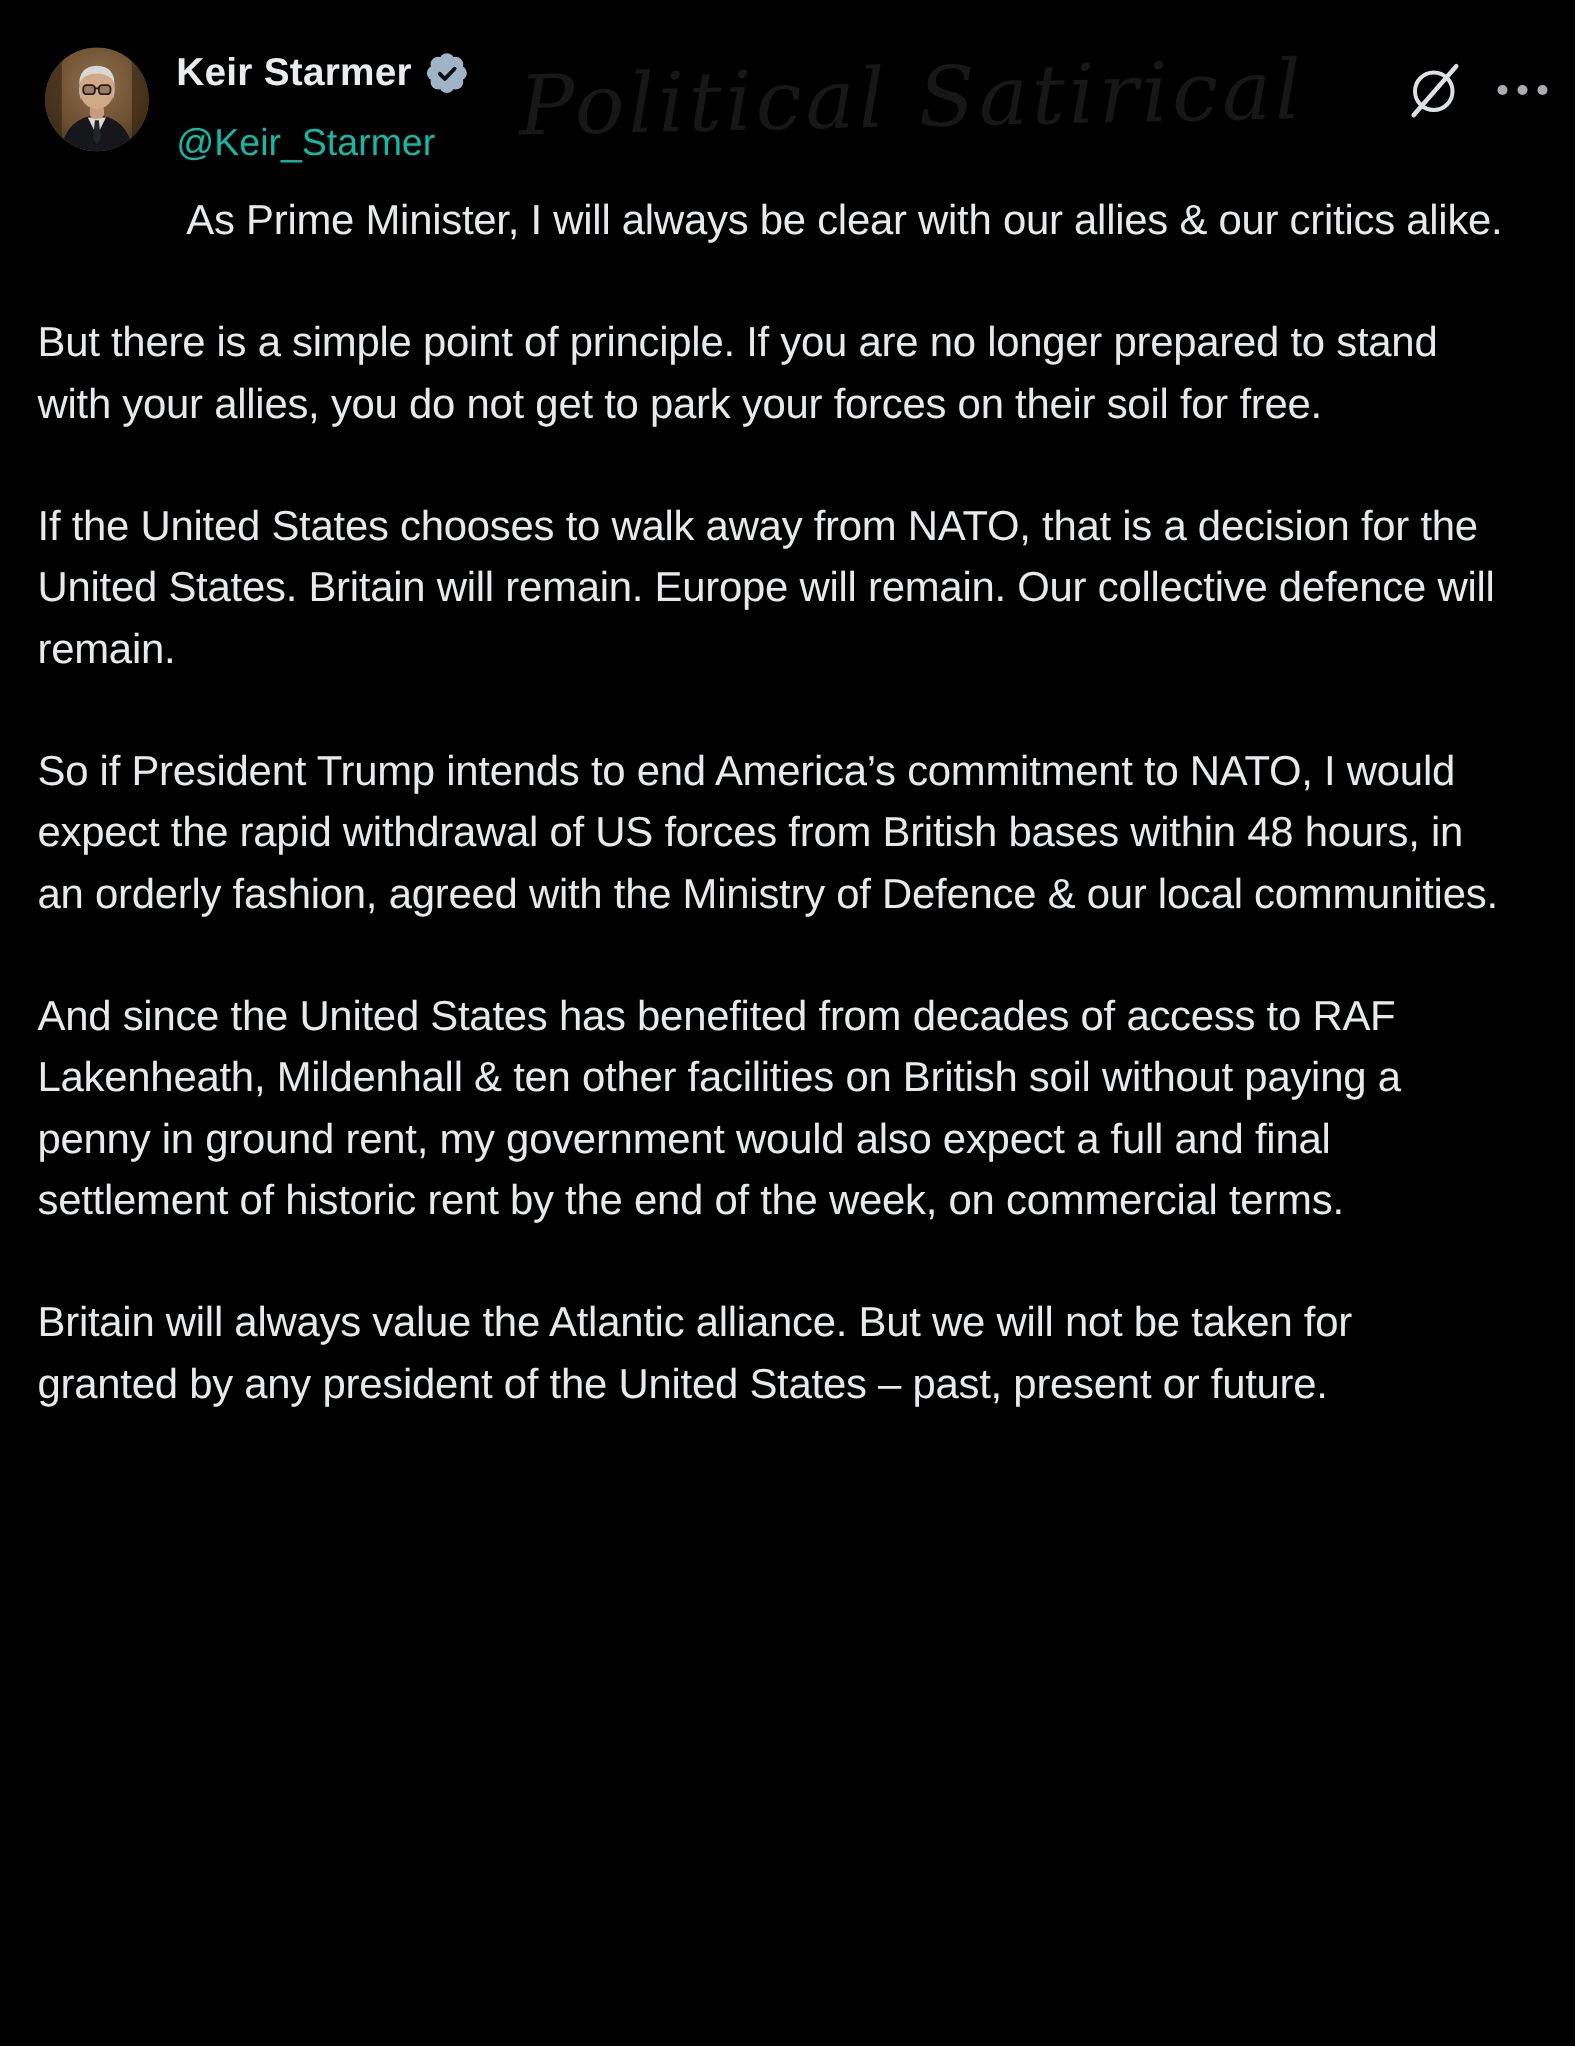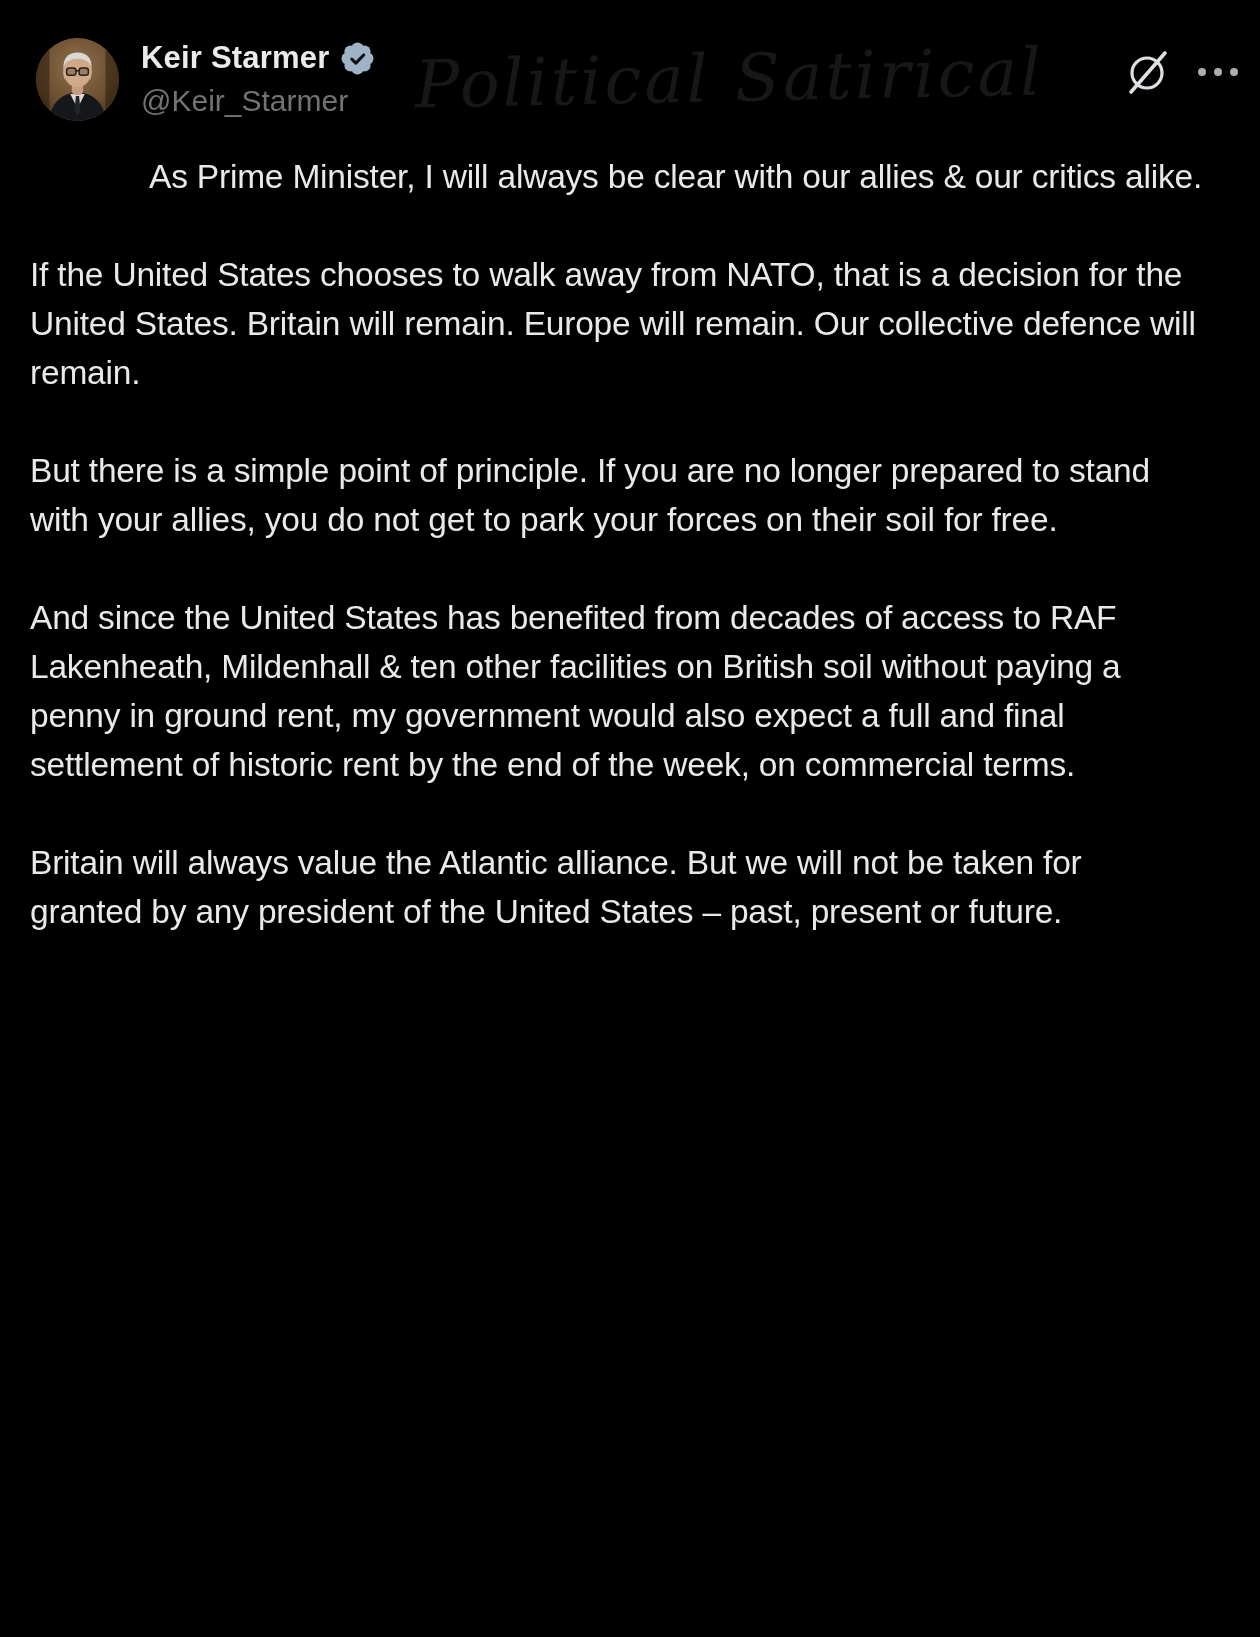--- a/index.html
+++ b/index.html
@@ -34,21 +34,21 @@
   }
   .avatar svg{display:block;}
   .author{margin-left:22px;padding-top:1px;}
   .name-row{display:flex;align-items:center;gap:11px;}
   .name{
     font-size:31px;font-weight:bold;color:#e9ebec;
     letter-spacing:.2px;line-height:38px;
   }
   .badge{display:inline-flex;align-items:center;}
   .handle{
-    font-size:30px;color:#737373;margin-top:7px;line-height:34px;
+    font-size:30px;color:#14b8a6;margin-top:21px;line-height:34px;
   }
   .actions{
     margin-left:auto;display:flex;align-items:center;gap:22px;padding-top:8px;
   }
   .grok{display:inline-flex;}
   .more{display:inline-flex;align-items:center;gap:8px;padding:6px 2px;}
   .more .dot{width:8px;height:8px;border-radius:50%;background:#aaadb0;display:block;}
   .tweet-body{
     position:absolute;top:152px;left:30px;width:1172px;
   }
@@ -144,20 +144,21 @@
       <span class="more">
         <span class="dot"></span>
         <span class="dot"></span>
         <span class="dot"></span>
       </span>
     </div>
   </header>
 
   <div class="tweet-body">
     <p>As Prime Minister, I will always be clear with our allies &amp; our critics alike.</p>
+    <p>But there is a simple point of principle. If you are no longer prepared to stand with your allies, you do not get to park your forces on their soil for free.</p>
     <p>If the United States chooses to walk away from NATO, that is a decision for the United States. Britain will remain. Europe will remain. Our collective defence will remain.</p>
-    <p>But there is a simple point of principle. If you are no longer prepared to stand with your allies, you do not get to park your forces on their soil for free.</p>
+    <p>So if President Trump intends to end America’s commitment to NATO, I would expect the rapid withdrawal of US forces from British bases within 48 hours, in an orderly fashion, agreed with the Ministry of Defence &amp; our local communities.</p>
     <p>And since the United States has benefited from decades of access to RAF Lakenheath, Mildenhall &amp; ten other facilities on British soil without paying a penny in ground rent, my government would also expect a full and final settlement of historic rent by the end of the week, on commercial terms.</p>
     <p>Britain will always value the Atlantic alliance. But we will not be taken for granted by any president of the United States – past, present or future.</p>
   </div>
 
 
 </div>
 
 </body></html>

